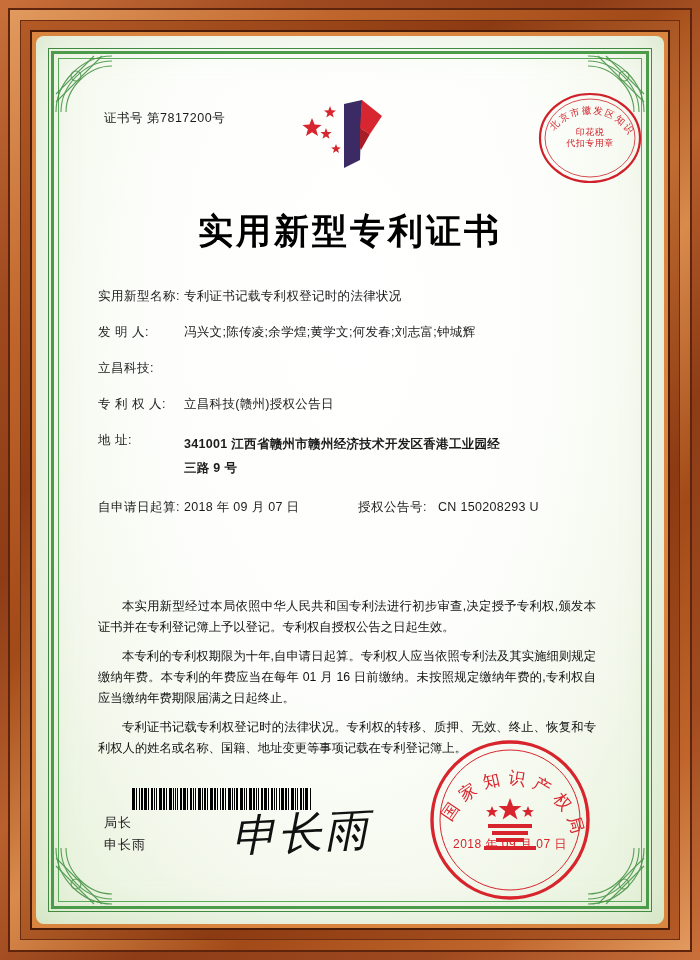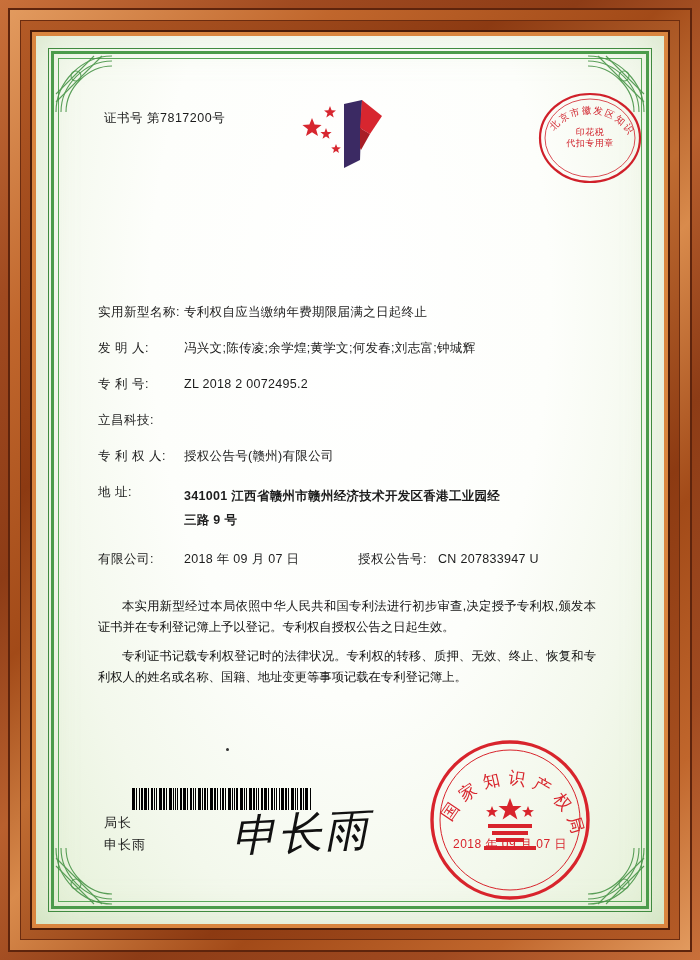--- a/index.html
+++ b/index.html
@@ -46,20 +46,21 @@
 
   
   .paper {
     position: absolute;
     left: 36px; top: 36px;
     width: 628px; height: 888px;
     background:
       radial-gradient(ellipse at 50% 30%, #ffffff 0%, #fdfefb 45%, #f3f8ec 72%, #e4f0d6 100%);
     box-shadow: inset 0 0 40px rgba(170,200,150,0.35);
     overflow: hidden;
+    border-radius: 8px;
   }
   .paper-guilloche-outer {
     position: absolute;
     left: 12px; top: 12px; right: 12px; bottom: 12px;
     border: 1px solid #3f8a3f;
     box-sizing: border-box;
   }
   .paper-guilloche-mid {
     position: absolute;
     left: 15px; top: 15px; right: 15px; bottom: 15px;
@@ -119,21 +120,21 @@
     text-align: center;
     font-size: 35px;
     font-weight: bold;
     letter-spacing: 3px;
     font-family: "DejaVu Sans", "Liberation Sans", sans-serif;
     color: #000;
   }
 
   .fields {
     position: absolute;
-    left: 62px; top: 268px;
+    left: 62px; top: 252px;
     width: 500px;
     font-size: 12.5px;
     line-height: 17px;
   }
   .field-row {
     display: flex;
     margin-bottom: 19px;
     align-items: flex-start;
   }
   .field-label {
@@ -318,67 +319,65 @@
             <textPath href="#arcTop" startOffset="10%">北京市徽发区知识产权局</textPath>
           </text>
           <polygon points="54,34 55.5,38.2 60,38.4 56.4,41.2 57.7,45.5 54,42.9 50.3,45.5 51.6,41.2 48,38.4 52.5,38.2" fill="#d0202a" opacity="0.0"></polygon>
         </svg>
         <div class="top-seal-inner">
           <div>印花税</div>
           <div>代扣专用章</div>
         </div>
       </div>
 
+      <div class="main-title">实用新型专利证书</div>
 
       <div class="fields">
 
         <div class="field-row">
           <div class="field-label">实用新型名称:</div>
-          <div class="field-value">专利权自应当缴纳年费期限届满之日起终止</div>
+          <div class="field-value">专利证书记载专利权登记时的法律状况</div>
         </div>
 
         <div class="field-row">
           <div class="field-label">发 明 人:</div>
           <div class="field-value">冯兴文;陈传凌;余学煌;黄学文;何发春;刘志富;钟城辉</div>
         </div>
 
-        <div class="field-row">
-          <div class="field-label">专 利 号:</div>
-          <div class="field-value">ZL 2018 2 0072495.2</div>
-        </div>
 
         <div class="field-row">
           <div class="field-label">立昌科技:</div>
         </div>
 
         <div class="field-row">
           <div class="field-label">专 利 权 人:</div>
-          <div class="field-value">授权公告号(赣州)有限公司</div>
+          <div class="field-value">立昌科技(赣州)授权公告日</div>
         </div>
 
         <div class="field-row addr">
           <div class="field-label">地 址:</div>
           <div class="field-value" style="white-space: pre-line;">341001 江西省赣州市赣州经济技术开发区香港工业园经
 三路 9 号</div>
         </div>
 
         <div class="pub-row">
           <div class="pub-left">
-            <div class="field-label">有限公司:</div>
+            <div class="field-label">自申请日起算:</div>
             <div class="field-value">2018 年 09 月 07 日</div>
           </div>
           <div class="pub-right">
             <div class="field-label">授权公告号:</div>
-            <div class="field-value">CN 207833947 U</div>
+            <div class="field-value">CN 150208293 U</div>
           </div>
         </div>
       </div>
 
       <div class="paragraphs">
         <p>本实用新型经过本局依照中华人民共和国专利法进行初步审查,决定授予专利权,颁发本证书并在专利登记簿上予以登记。专利权自授权公告之日起生效。</p>
+        <p>本专利的专利权期限为十年,自申请日起算。专利权人应当依照专利法及其实施细则规定缴纳年费。本专利的年费应当在每年 01 月 16 日前缴纳。未按照规定缴纳年费的,专利权自应当缴纳年费期限届满之日起终止。</p>
         <p>专利证书记载专利权登记时的法律状况。专利权的转移、质押、无效、终止、恢复和专利权人的姓名或名称、国籍、地址变更等事项记载在专利登记簿上。</p>
       </div>
 
       <div class="dot-mark"></div>
 
       <div class="barcode" id="barcode">
           <i style="width: 3px;"></i>
           <i style="width: 1px;"></i>
           <i style="width: 1px;"></i>
           <i style="width: 2px;"></i>

